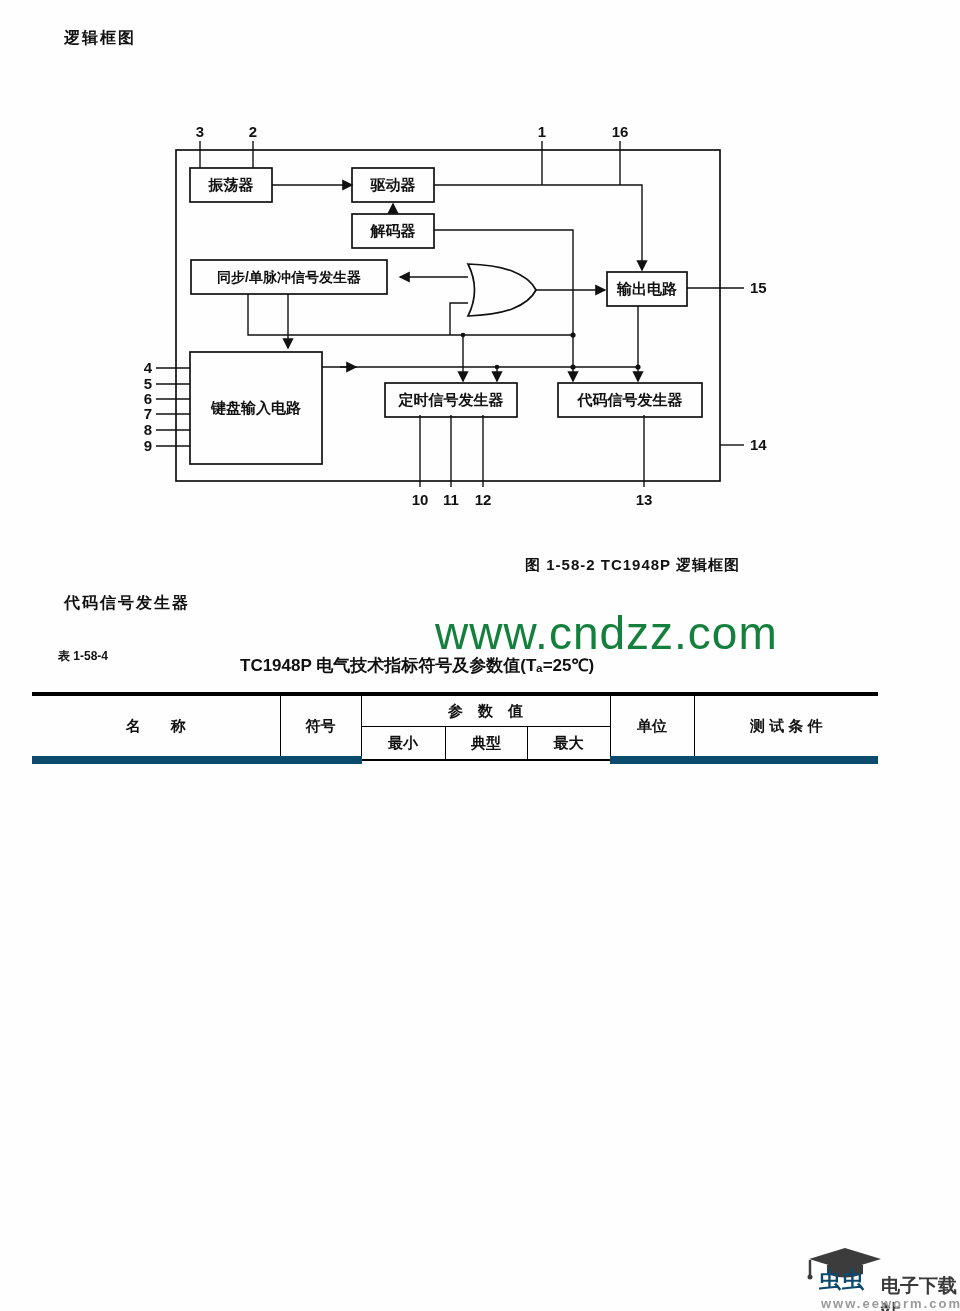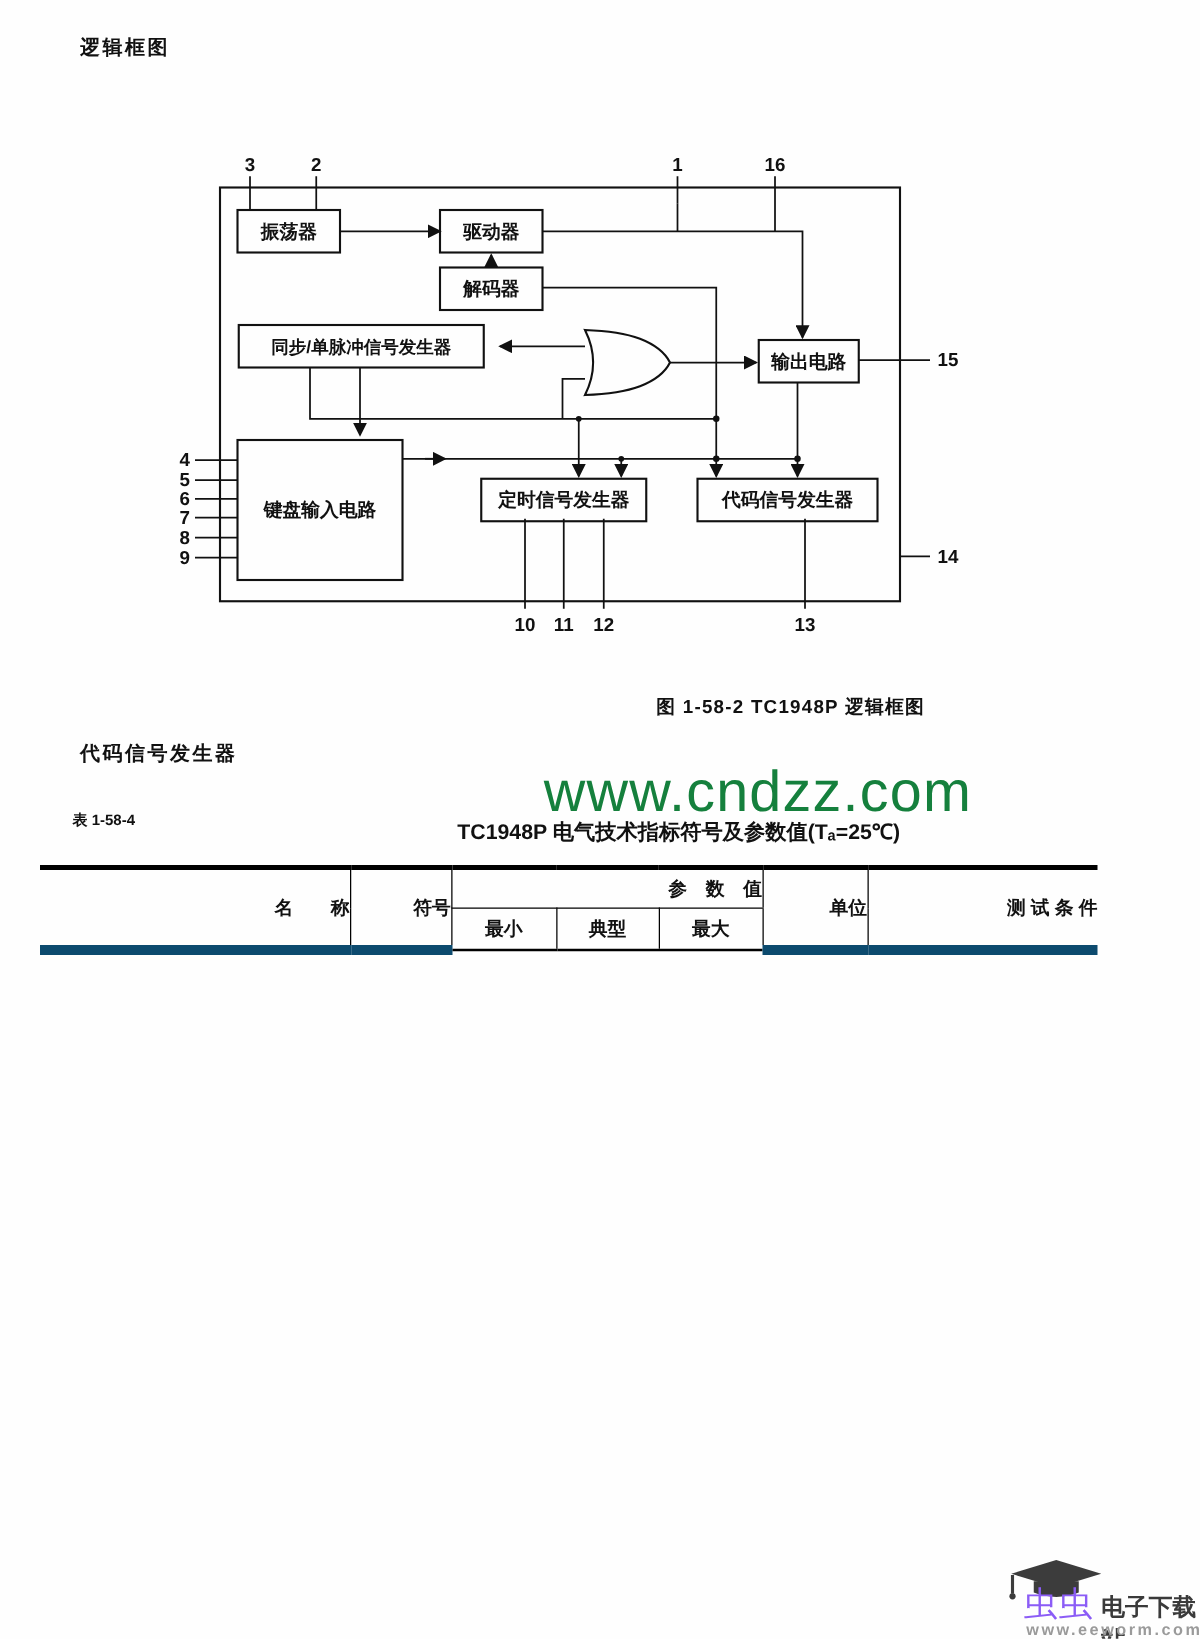--- a/index.html
+++ b/index.html
@@ -7,41 +7,41 @@
     width:960px;height:1311px;position:relative;background:#fefefe;
     font-family:"Liberation Sans",sans-serif;color:#111;overflow:hidden;
   }
   .abs{position:absolute;}
   .sec-title{font-size:16px;font-weight:bold;letter-spacing:2px;}
   #title1{left:64px;top:28px;}
   #caption{left:120px;top:556px;width:620px;text-align:right;font-size:15px;font-weight:bold;letter-spacing:1px;z-index:2;}
   #title2{left:64px;top:593px;}
   #wm-center{left:435px;top:606px;font-size:46px;color:#15803d;letter-spacing:1px;z-index:0;white-space:nowrap;}
   #table-label{left:58px;top:648px;font-size:12px;font-weight:bold;z-index:2;}
-  #table-title{left:240px;top:653px;width:480px;text-align:right;font-size:17px;font-weight:bold;z-index:2;white-space:nowrap;}
+  #table-title{left:240px;top:653px;width:480px;text-align:left;font-size:17px;font-weight:bold;z-index:2;white-space:nowrap;}
   
   #spec-table-wrap{left:32px;top:692px;width:846px;z-index:1;}
   table.spec{border-collapse:collapse;table-layout:fixed;width:846px;font-size:14px;font-weight:bold;color:#111;}
   table.spec th,table.spec td{padding:0;vertical-align:middle;text-align:left;font-weight:bold;overflow:hidden;white-space:nowrap;}
-  tr.hrow1 th{height:30px;text-align:right;font-size:15px;margin-left:40px;}
+  tr.hrow1 th{height:30px;text-align:center;font-size:15px;margin-left:40px;}
   tr.hrow2 th{height:32px;text-align:center;font-size:15px;border-bottom:2px solid #000;}
   tr.hrow1 th{border-top:4px solid #000;}
   tr.hrow1 th.rspan{border-bottom:8px solid #0c4a6e;}
   th.bl,td.bl{border-left:1.6px solid #000;}
   th.pgroup{border-bottom:1.6px solid #000;}
   
   #diagram{left:0;top:0;z-index:1;}
   #diagram text{font-family:"Liberation Sans",sans-serif;fill:#111;}
   .blk{fill:none;stroke:#111;stroke-width:1.7px;}
   .wire{stroke:#111;stroke-width:1.4px;fill:none;}
   .blk-label{font-size:15px;font-weight:bold;text-anchor:middle;}
   .pin-label{font-size:15px;font-weight:bold;}
   
   #brand{left:795px;top:1243px;width:165px;height:66px;z-index:2;}
-  #brand-chars{position:absolute;left:24px;top:22px;font-size:27px;font-weight:normal;color:#8b5cf6;letter-spacing:1px;}
+  #brand-chars{position:absolute;left:24px;top:22px;font-size:22px;font-weight:bold;color:#0c4a6e;letter-spacing:1px;}
   #brand-name{position:absolute;left:86px;top:30px;font-size:19px;font-weight:bold;color:#3a3a3a;}
   #brand-url{position:absolute;left:26px;top:53px;font-size:13px;font-weight:bold;color:#9a9a9a;letter-spacing:2px;}
   #brand-cap{position:absolute;left:2px;top:0px;}
 </style>
 </head>
 <body>
 
 <div class="abs sec-title" id="title1">逻辑框图</div>
 
 <svg id="diagram" class="abs" width="960" height="545" viewBox="0 0 960 545">

